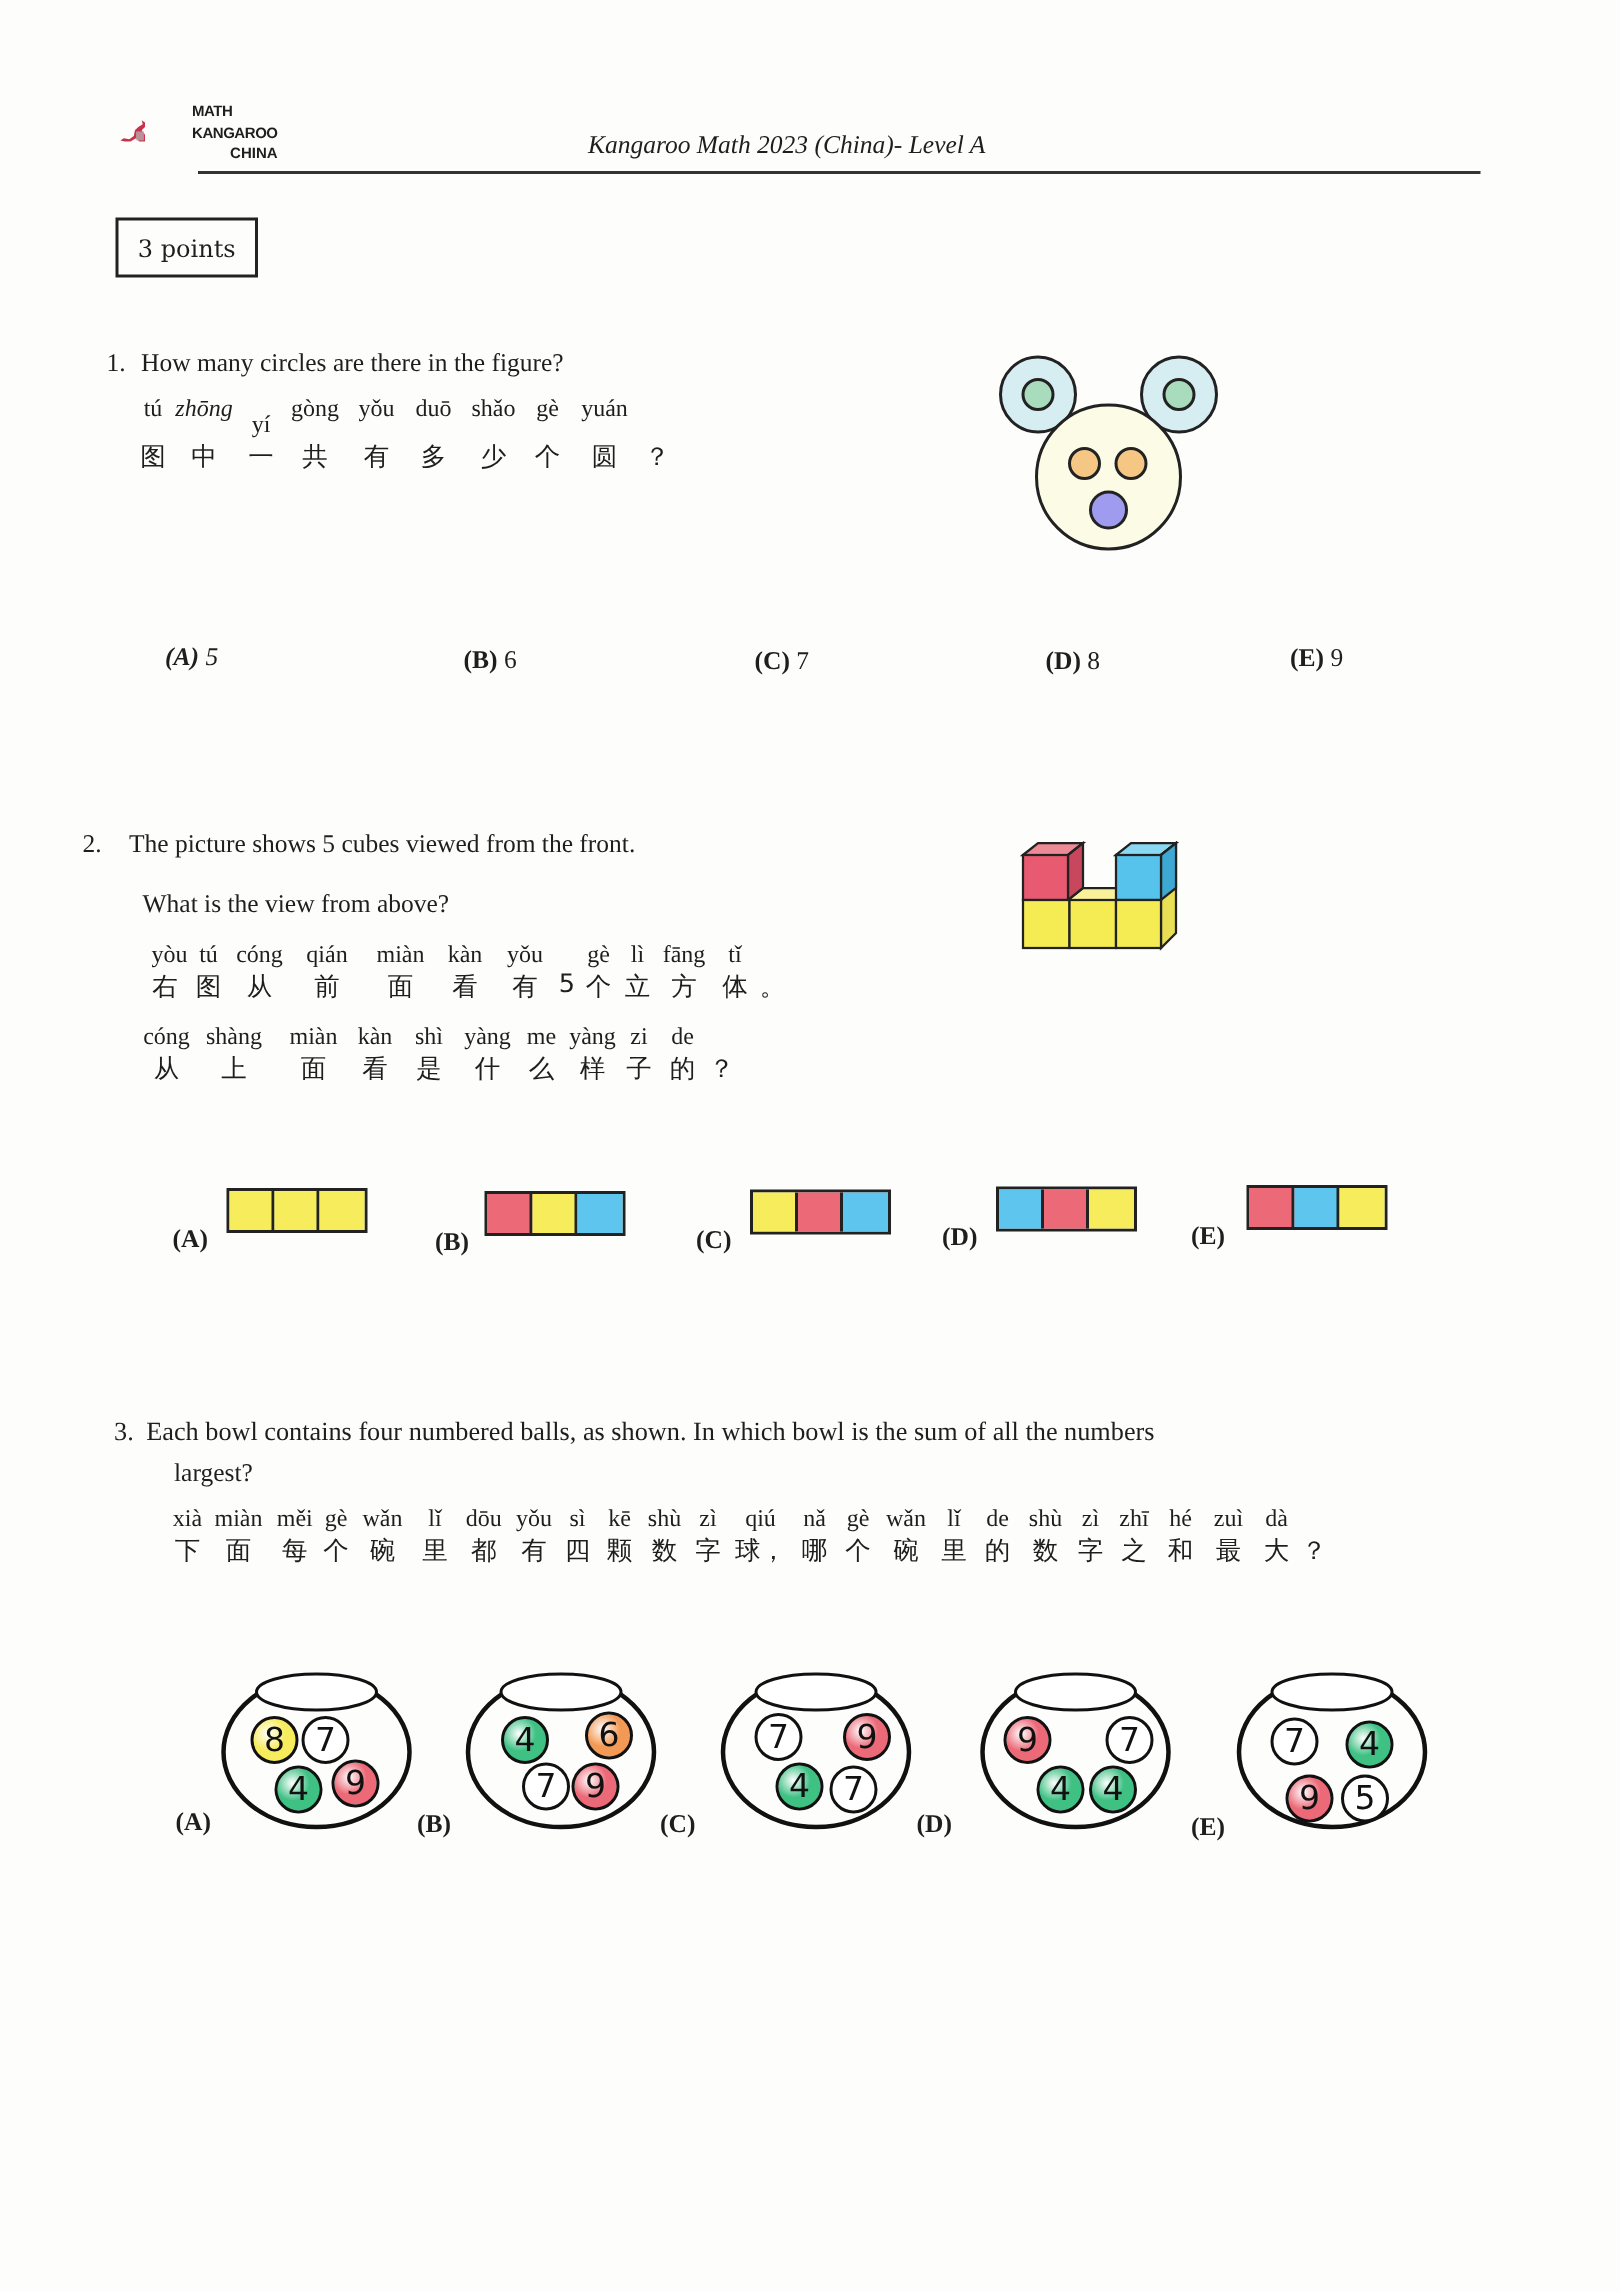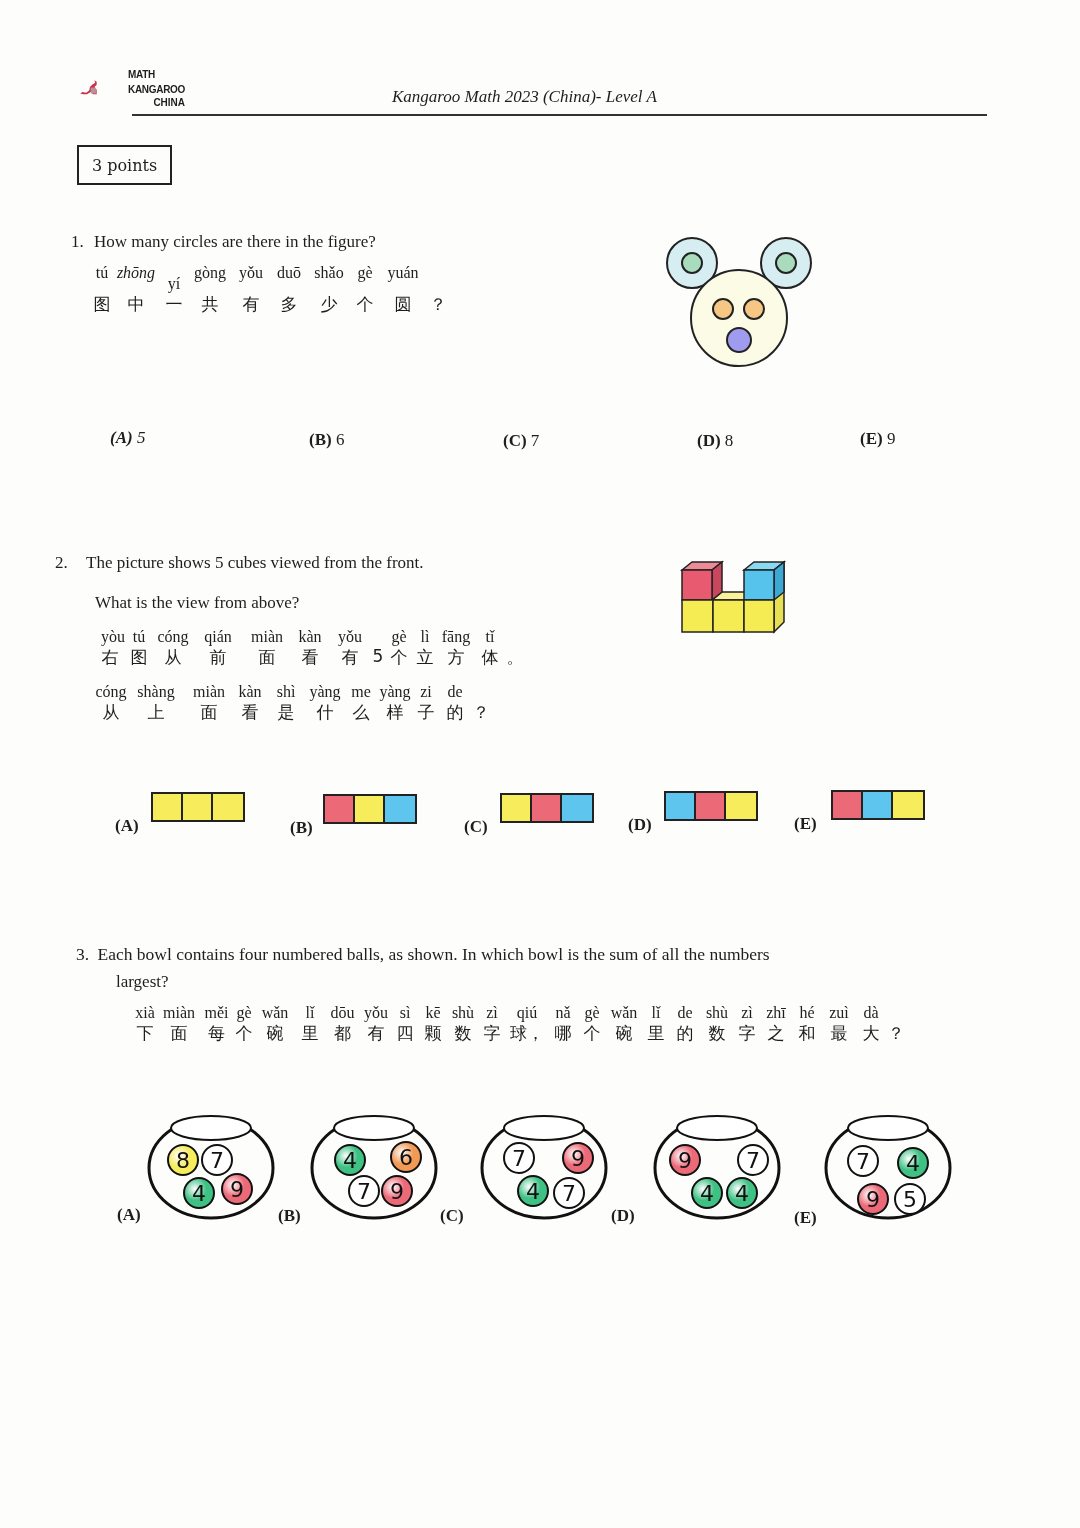--- a/index.html
+++ b/index.html
@@ -212,21 +212,21 @@
       <div style="background: rgb(94, 198, 238);"></div>
       <div style="background: rgb(246, 236, 92);"></div>
     </div>
 </div>
 
 <div class="abs q-text" style="left:76px;top:944px;font-size:17.5px;">
   <span>3.</span>
   <span style="margin-left:4px;">Each bowl contains four numbered balls, as shown. In which bowl is the sum of all the numbers</span>
 </div>
 <div class="abs q-text" style="left:116px;top:972px;">largest?</div>
-<div class="abs" style="left:132px;top:1004px;">
+<div class="abs" style="left:112px;top:1004px;">
   <div class="pinyin-row" id="q3py">
       <span class="cell" style="width: 26px;">xià</span>
       <span class="cell" style="width: 42px;">miàn</span>
       <span class="cell" style="width: 33px;">měi</span>
       <span class="cell" style="width: 22px;">gè</span>
       <span class="cell" style="width: 40px;">wǎn</span>
       <span class="cell" style="width: 30px;">lǐ</span>
       <span class="cell" style="width: 35px;">dōu</span>
       <span class="cell" style="width: 32px;">yǒu</span>
       <span class="cell" style="width: 26px;">sì</span>

